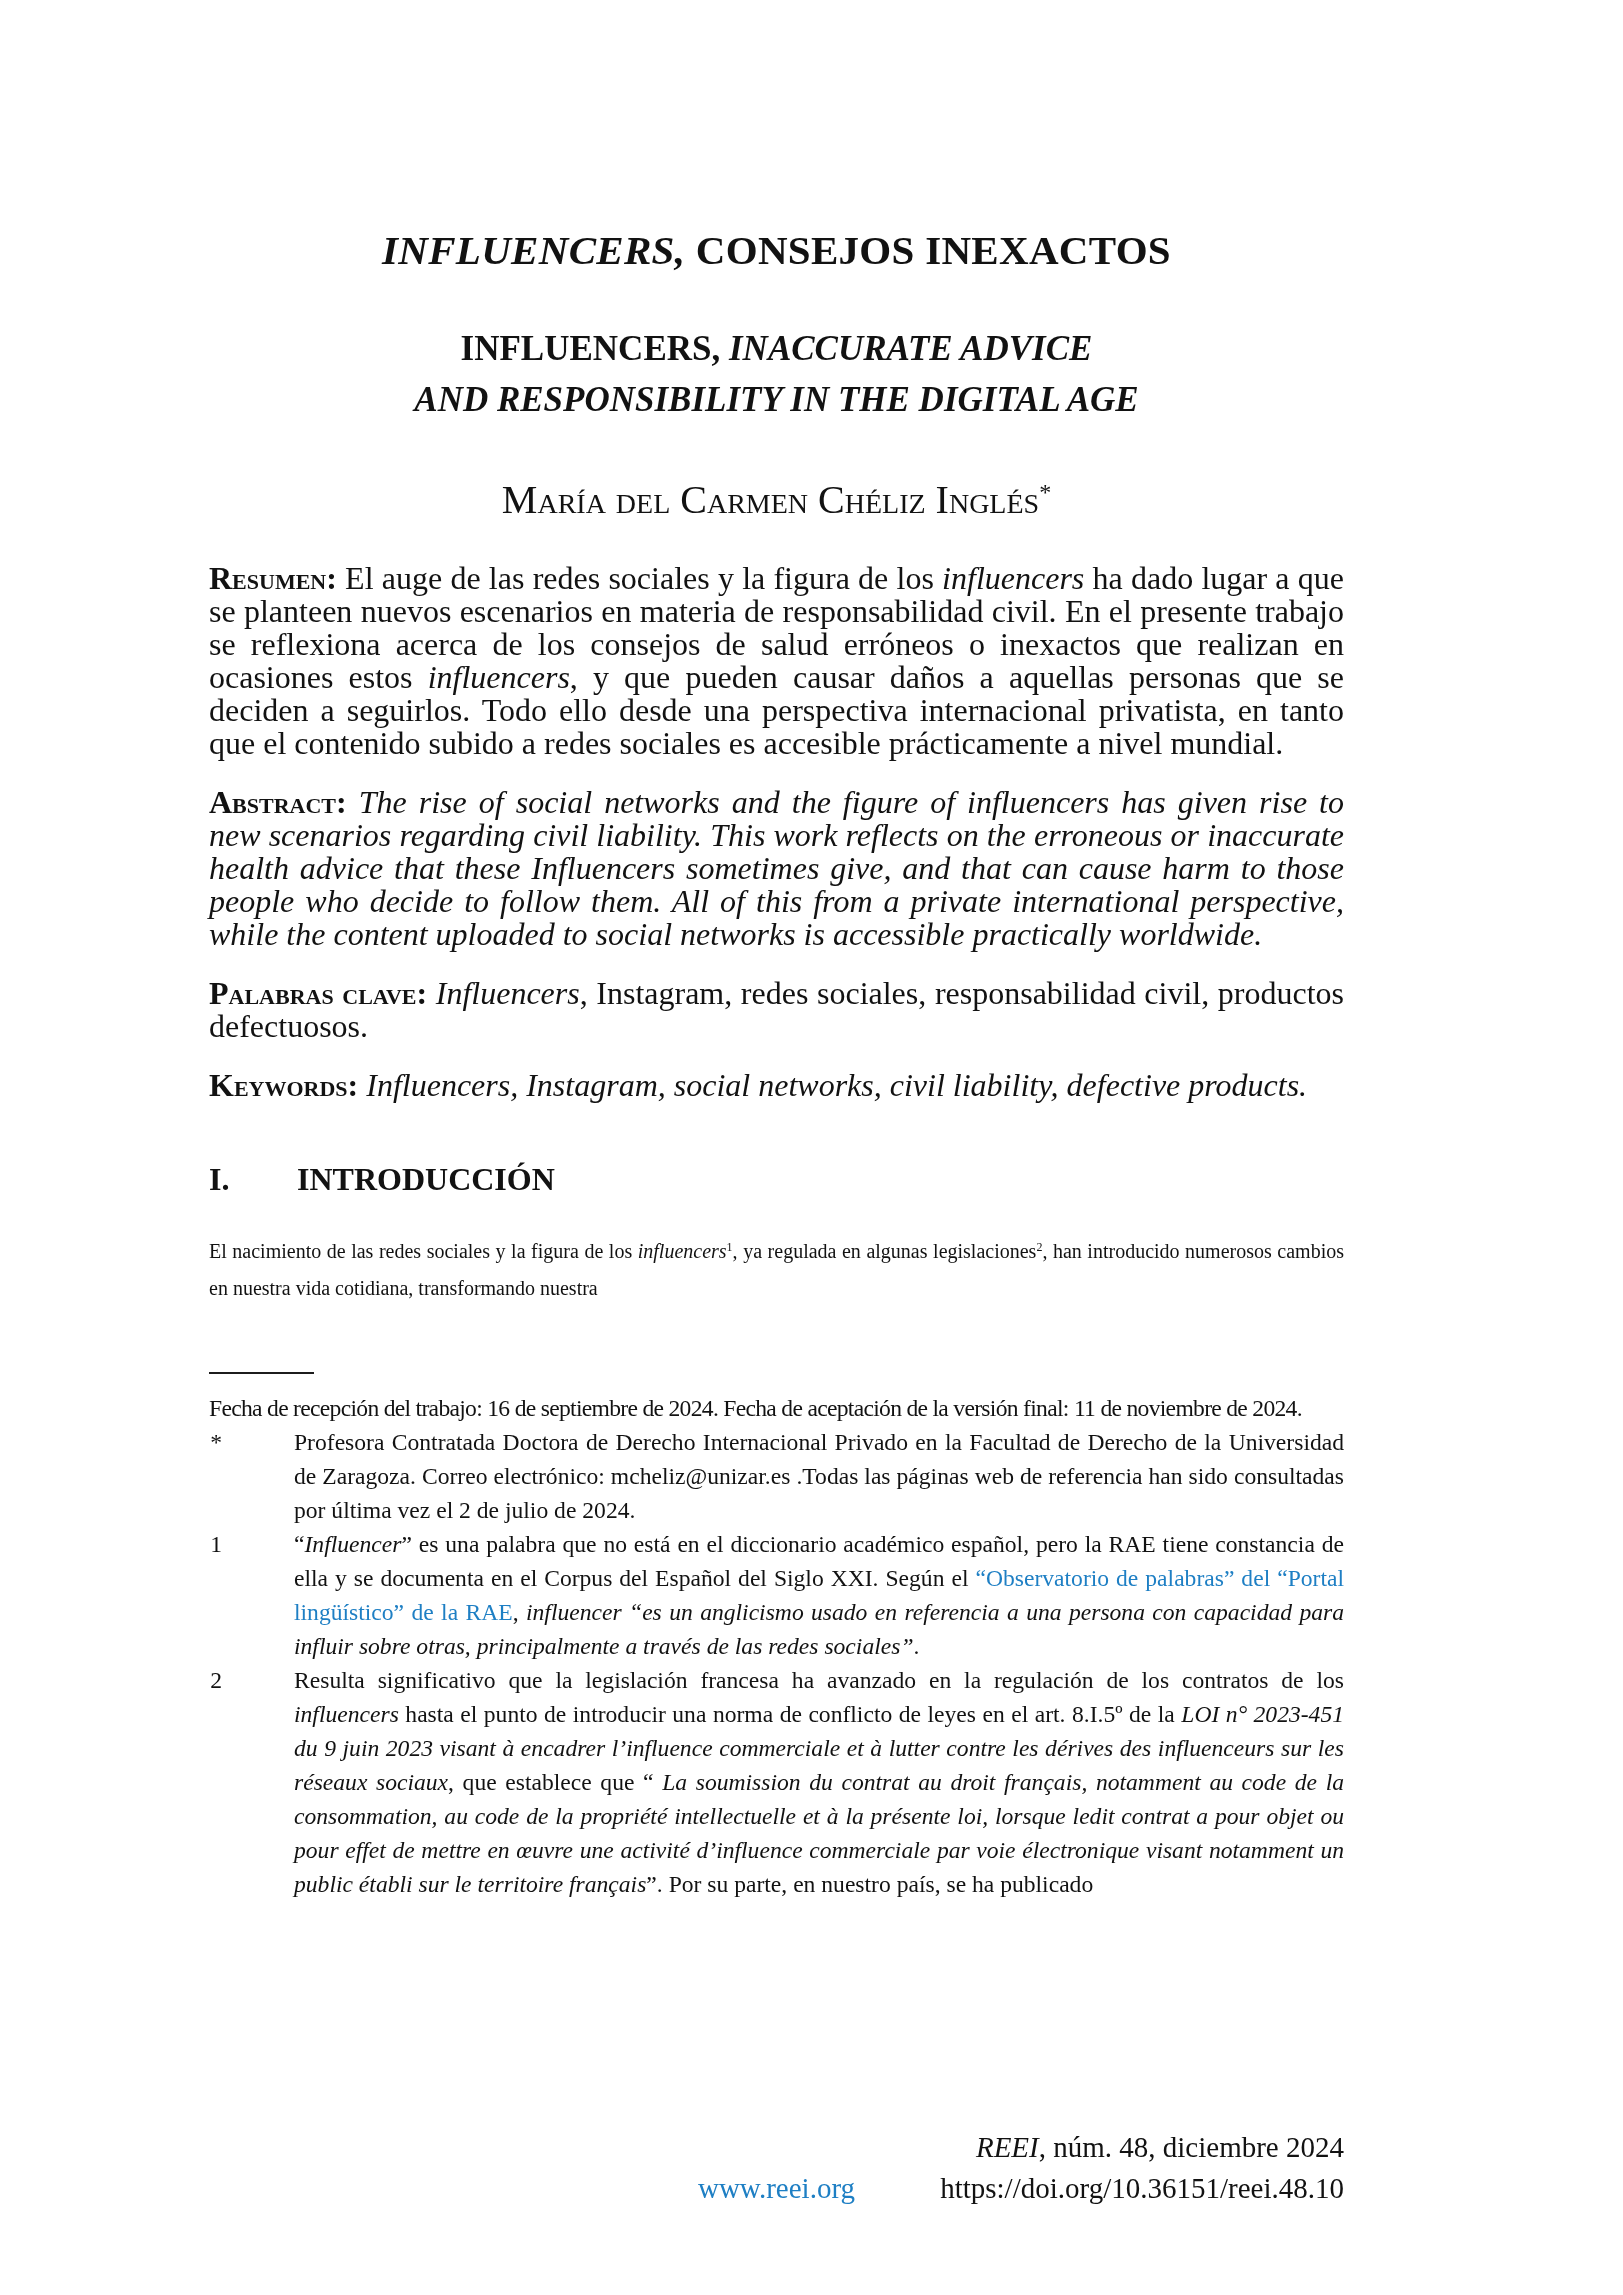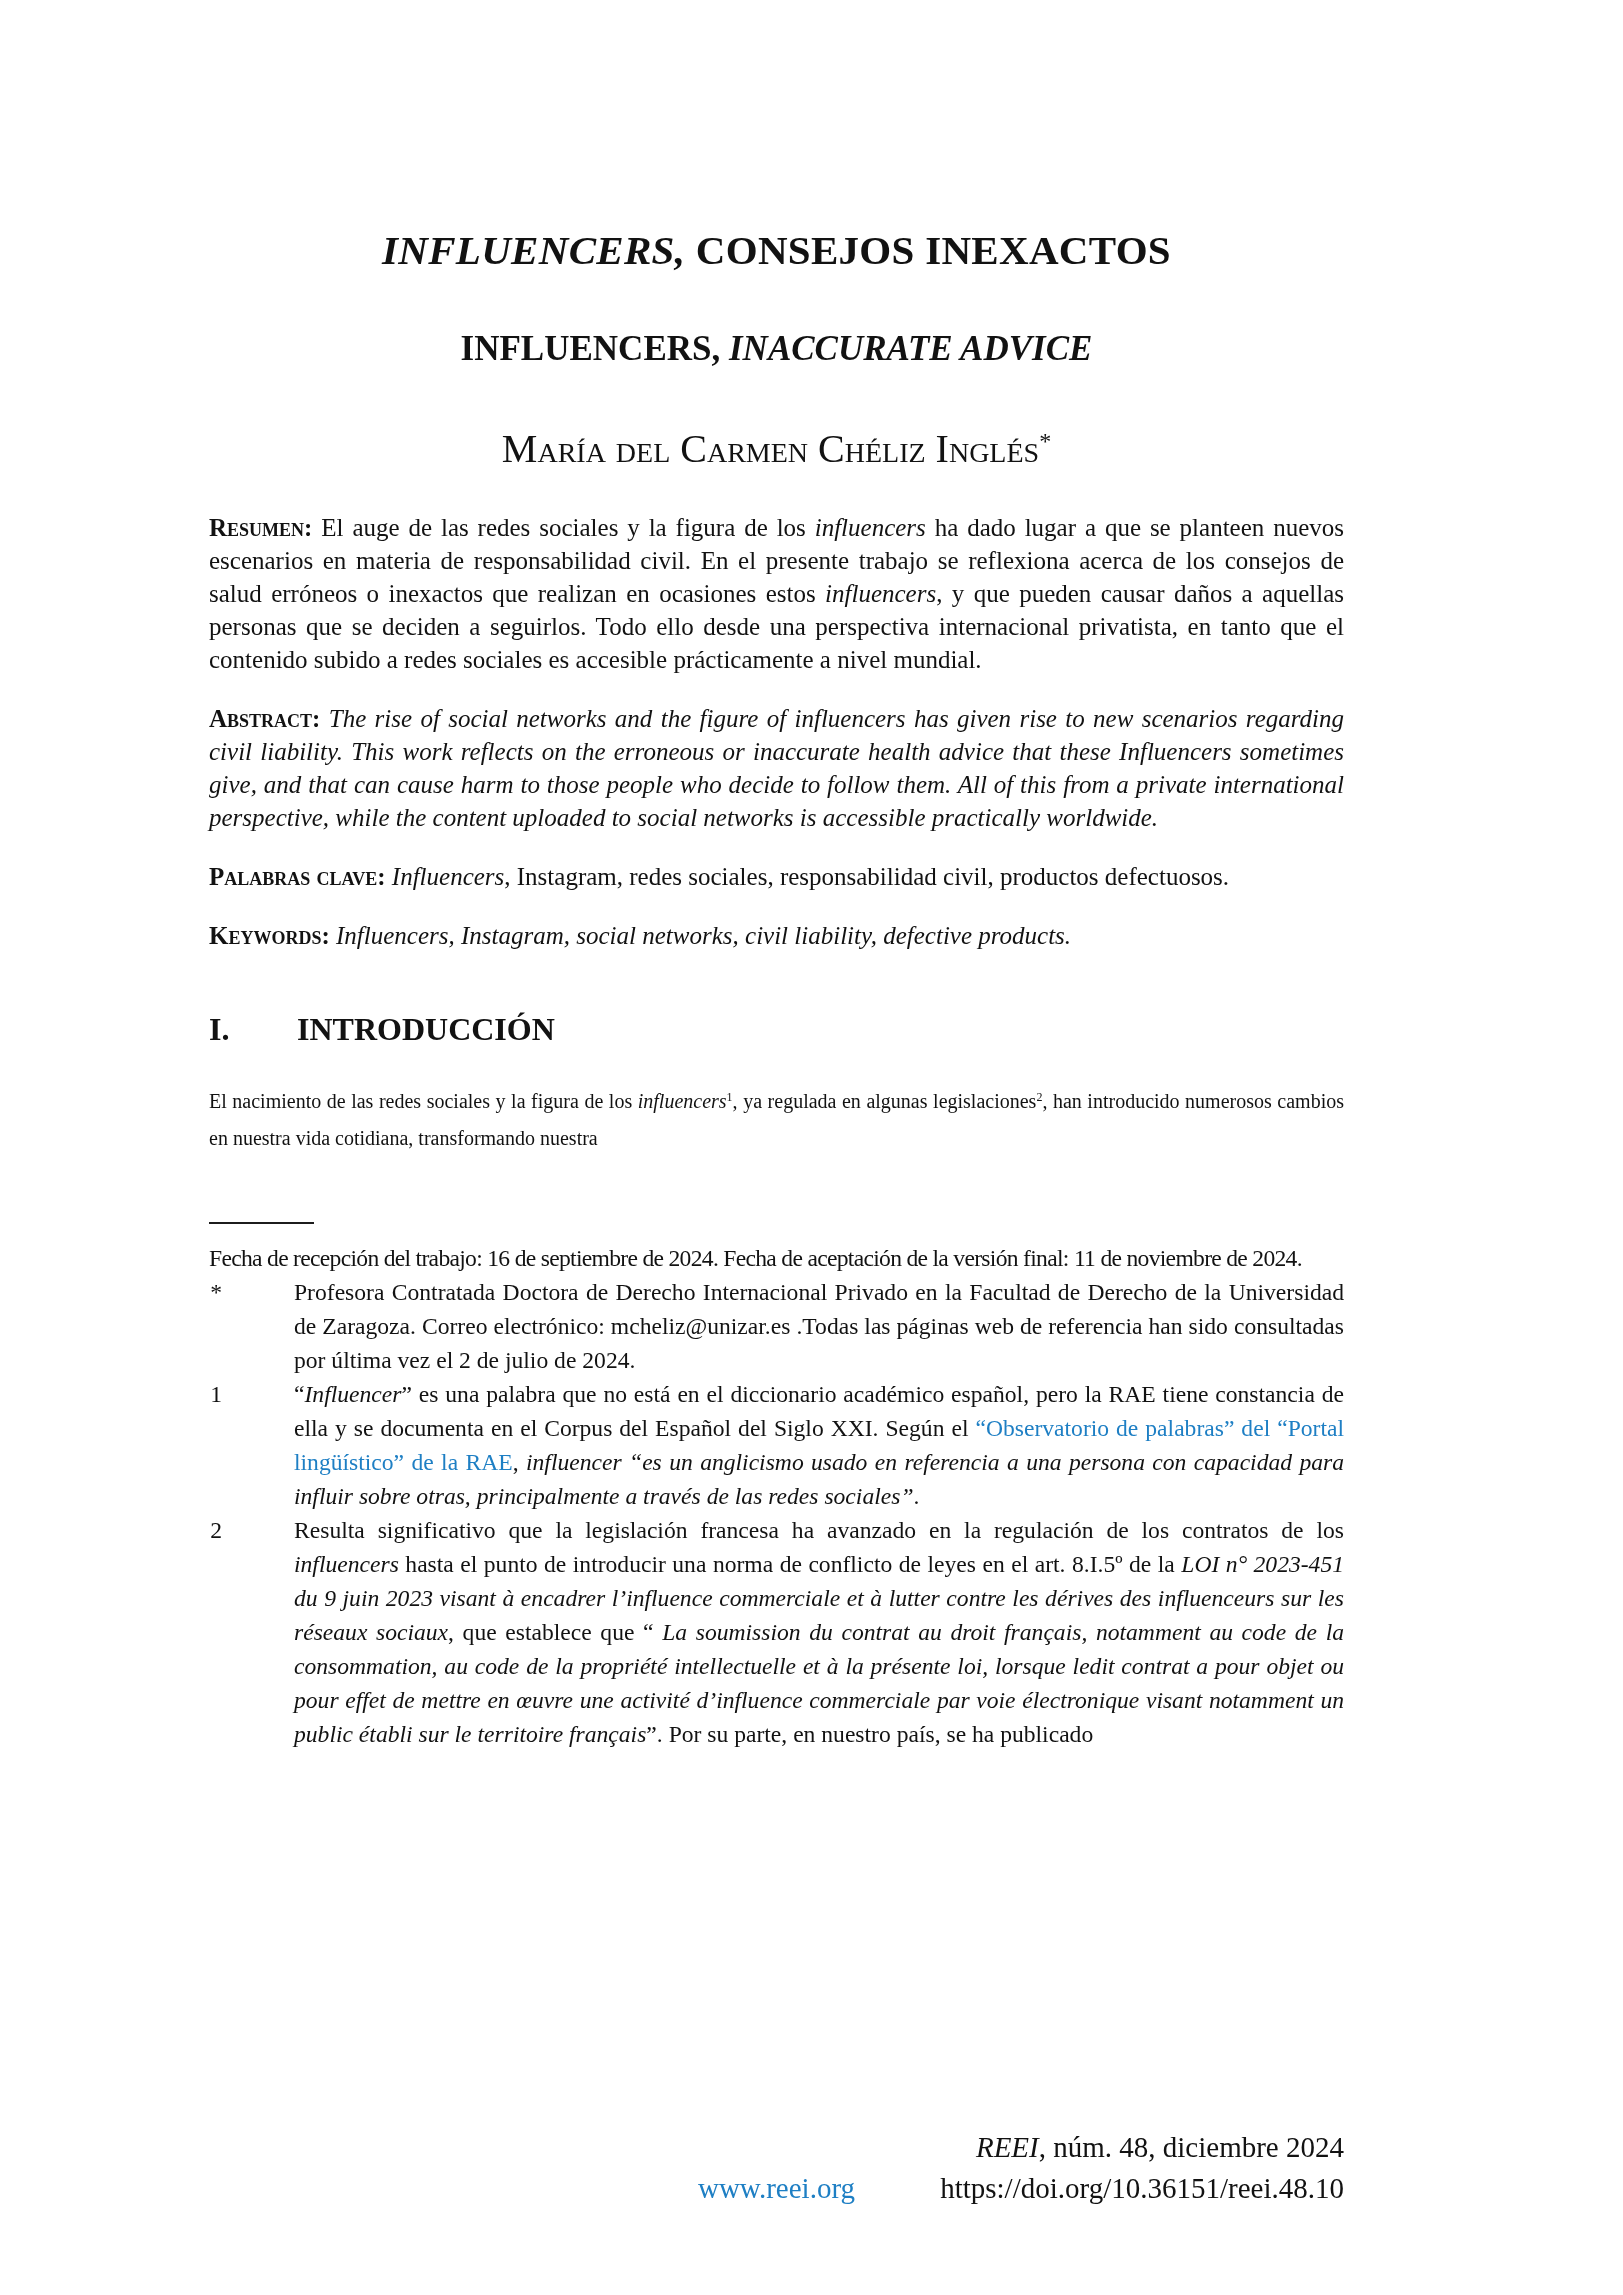--- a/index.html
+++ b/index.html
@@ -55,21 +55,21 @@
   }
   .sumario{
     margin-top:55px;
     padding:0 137px;
     font-size:24px;
     line-height:37px;
     text-align:justify;
   }
   p.meta{
     margin:26px 0 0 0;
-    font-size:25px;
+    font-size:32px;
     line-height:33px;
     text-align:justify;
   }
   p.meta.first{margin-top:41px;}
   h3.section-heading{
     margin:56px 0 0 0;
     font-size:32px;
     line-height:42px;
     font-weight:bold;
   }
@@ -128,21 +128,21 @@
   .doi-link{color:var(--text);cursor:pointer;}
 </style>
 </head>
 <body>
 
 <div class="page">
   <div class="content">
 
     <h1 class="title"><span class="it">INFLUENCERS,</span><span> CONSEJOS INEXACTOS</span><br></h1>
 
-    <h2 class="subtitle"><span>INFLUENCERS, </span><span class="it">INACCURATE ADVICE</span><br></h2>
+    <h2 class="subtitle"><span>INFLUENCERS, </span><span class="it">INACCURATE ADVICE</span><br><span class="it">AND RESPONSIBILITY IN THE DIGITAL AGE</span></h2>
 
     <div class="author"><span class="sc">María del Carmen Chéliz Inglés</span><sup>*</sup></div>
 
 
     <p class="meta first"><span class="bd sc">Resumen:</span><span> El auge de las redes sociales y la figura de los </span><span class="it">influencers</span><span> ha dado lugar a que se planteen nuevos escenarios en materia de responsabilidad civil. En el presente trabajo se reflexiona acerca de los consejos de salud erróneos o inexactos que realizan en ocasiones estos </span><span class="it">influencers</span><span>, y que pueden causar daños a aquellas personas que se deciden a seguirlos. Todo ello desde una perspectiva internacional privatista, en tanto que el contenido subido a redes sociales es accesible prácticamente a nivel mundial.</span></p>
 
     <p class="meta"><span class="bd sc">Abstract:</span><span> </span><span class="it">The rise of social networks and the figure of influencers has given rise to new scenarios regarding civil liability. This work reflects on the erroneous or inaccurate health advice that these Influencers sometimes give, and that can cause harm to those people who decide to follow them. All of this from a private international perspective, while the content uploaded to social networks is accessible practically worldwide.</span></p>
 
     <p class="meta"><span class="bd sc">Palabras clave:</span><span> </span><span class="it">Influencers</span><span>, Instagram, redes sociales, responsabilidad civil, productos defectuosos.</span></p>
 

